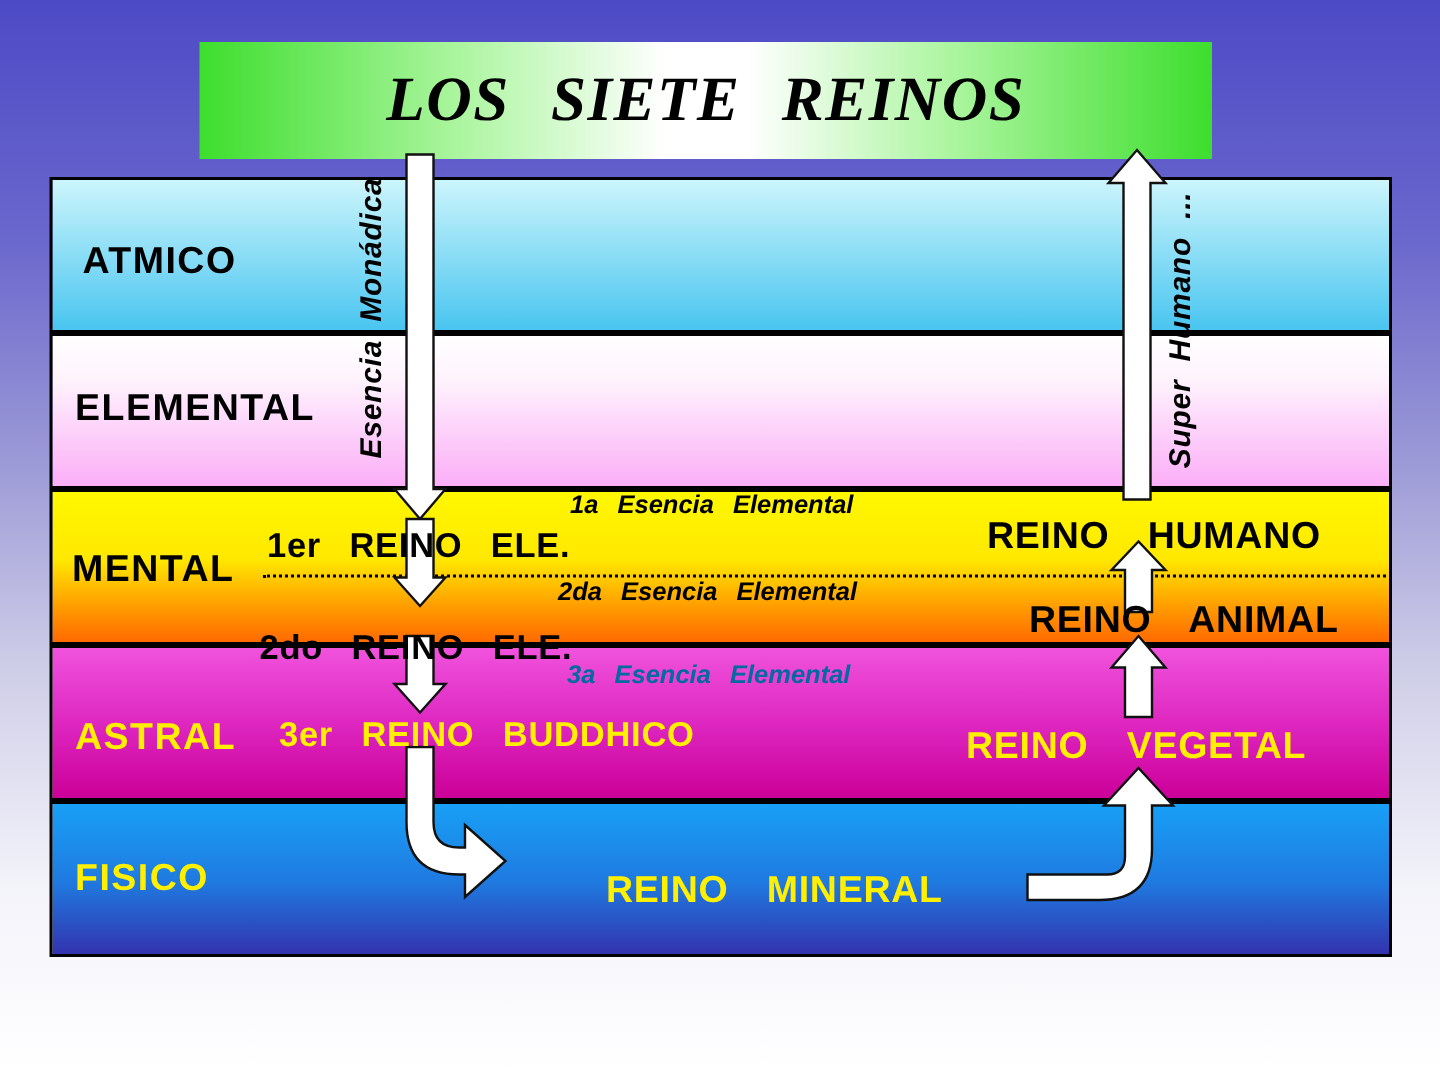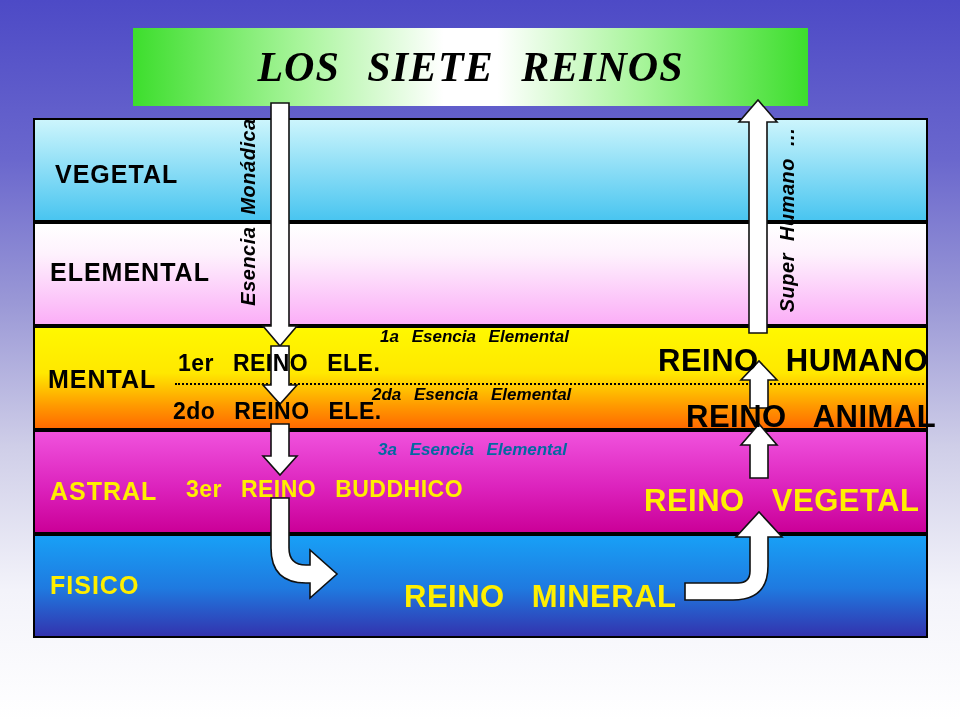--- a/index.html
+++ b/index.html
@@ -25,21 +25,21 @@
   .band-fisico{top:534px;background:linear-gradient(180deg,#18a0f6 0%,#1f7ae0 52%,#3333ae 100%);}
   .mental-divider{
     position:absolute;left:140px;right:2px;top:55px;height:0;
     border-top:2px dotted #000;
   }
   .arrows-overlay{position:absolute;left:0;top:0;width:960px;height:720px;pointer-events:none;}
   .arrows-overlay path{fill:#ffffff;stroke:#111111;stroke-width:1.6;}
   .lbl{position:absolute;line-height:1;white-space:nowrap;color:#000;font-weight:bold;}
   .plane{font-size:25px;letter-spacing:1px;}
   .kingdom{font-size:23px;word-spacing:12px;letter-spacing:0.5px;}
-  .kingdom-wide{font-size:31px;word-spacing:18px;letter-spacing:0.5px;}
+  .kingdom-wide{font-size:25px;word-spacing:18px;letter-spacing:0.5px;}
   .essence{font-size:17px;font-style:italic;word-spacing:8px;}
   .yellow{color:#ffef00;}
   .gold{color:#0369a1;}
   .vtext{
     position:absolute;width:230px;height:24px;text-align:center;
     transform:rotate(-90deg);
     font-size:20px;font-weight:bold;font-style:italic;color:#000;
     word-spacing:6px;letter-spacing:0.5px;line-height:24px;white-space:nowrap;
   }
 </style>
@@ -67,30 +67,30 @@
 
   <path d="M685,583 L738,583 Q750,583 750,571 L750,537 L736,537 L759,512 L782,537 L768,537 L768,566 Q768,600 733,600 L685,600 Z"></path>
   <path d="M750,478 L750,445 L741,445 L759,424 L777,445 L768,445 L768,478 Z"></path>
   <path d="M750,408 L750,380 L741,380 L759,361 L777,380 L768,380 L768,408 Z"></path>
   <path d="M749,333 L749,122 L739,122 L758,100 L777,122 L767,122 L767,333 Z"></path>
 </svg>
 
 <div class="vtext" style="left:133px;top:200px;">Esencia Monádica</div>
 <div class="vtext" style="left:672px;top:208px;">Super  Humano ...</div>
 
-<div class="lbl plane" style="left:55px;top:162px;">VEGETAL</div>
+<div class="lbl plane" style="left:55px;top:162px;">ATMICO</div>
 <div class="lbl plane" style="left:50px;top:260px;">ELEMENTAL</div>
 <div class="lbl plane" style="left:48px;top:367px;">MENTAL</div>
 <div class="lbl plane yellow" style="left:50px;top:479px;">ASTRAL</div>
 <div class="lbl plane yellow" style="left:50px;top:573px;">FISICO</div>
 
 <div class="lbl essence" style="left:380px;top:328px;">1a Esencia   Elemental</div>
 <div class="lbl kingdom" style="left:178px;top:352px;text-align:right;">1er  REINO   ELE.</div>
 <div class="lbl kingdom-wide" style="left:658px;top:345px;">REINO    HUMANO</div>
 <div class="lbl essence" style="left:372px;top:386px;">2da Esencia   Elemental</div>
-<div class="lbl kingdom" style="left:173px;top:400px;">2do  REINO   ELE.</div>
+<div class="lbl kingdom" style="left:173px;top:420px;">2do  REINO   ELE.</div>
 <div class="lbl kingdom-wide" style="left:686px;top:401px;">REINO    ANIMAL</div>
 
 <div class="lbl essence gold" style="left:378px;top:441px;">3a Esencia   Elemental</div>
 <div class="lbl kingdom yellow" style="left:186px;top:478px;">3er REINO   BUDDHICO</div>
 <div class="lbl kingdom-wide yellow" style="left:644px;top:485px;">REINO    VEGETAL</div>
 
 <div class="lbl kingdom-wide yellow" style="left:404px;top:581px;">REINO   MINERAL</div>
 
 </body></html>

